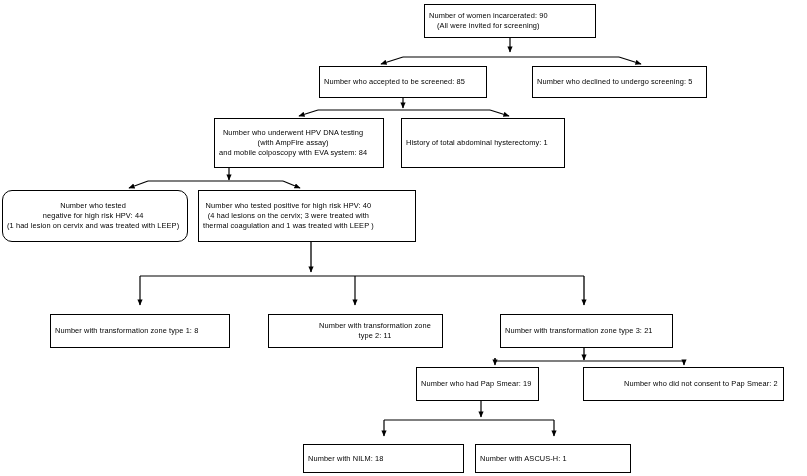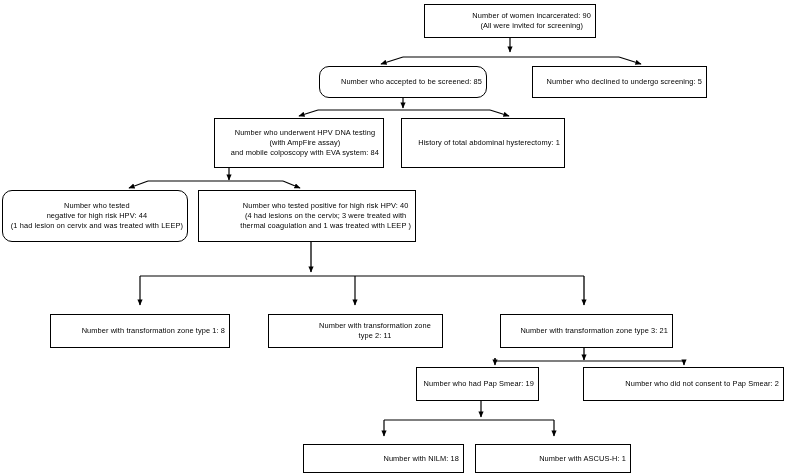--- a/index.html
+++ b/index.html
@@ -23,21 +23,21 @@
     height: 476px;
     pointer-events: none;
   }
   .node {
     position: absolute;
     box-sizing: border-box;
     border: 1.4px solid #000000;
     background: #ffffff;
     display: flex;
     align-items: center;
-    justify-content: flex-end;
+    justify-content: flex-start;
     text-align: center;
     line-height: 1.32;
     color: #000000;
     font-size: 7.4px;
     letter-spacing: 0.1px;
     padding: 2px 4px;
     z-index: 2;
   }
   .node .node-text {
     display: block;
@@ -101,21 +101,21 @@
       <path d="M384,420 L384,436" stroke="#000" stroke-width="1.2" fill="none" marker-end="url(#arrowhead)"></path>
       <path d="M554,420 L554,436" stroke="#000" stroke-width="1.2" fill="none" marker-end="url(#arrowhead)"></path>
     </g>
   </svg>
 
   <div class="node" style="left:424px; top:4px; width:172px; height:34px;">
     <span class="node-text">Number of women incarcerated:  90
 (All were invited for screening)</span>
   </div>
 
-  <div class="node" style="left:319px; top:66px; width:168px; height:32px;border-radius:10px;">
+  <div class="node" style="left:319px; top:66px; width:168px; height:32px;">
     <span class="node-text">Number who accepted to be screened: 85</span>
   </div>
 
   <div class="node" style="left:532px; top:66px; width:175px; height:32px;">
     <span class="node-text">Number who declined to undergo screening: 5</span>
   </div>
 
   <div class="node" style="left:214px; top:118px; width:170px; height:50px;">
     <span class="node-text">Number who underwent HPV DNA testing
 (with AmpFire assay)

